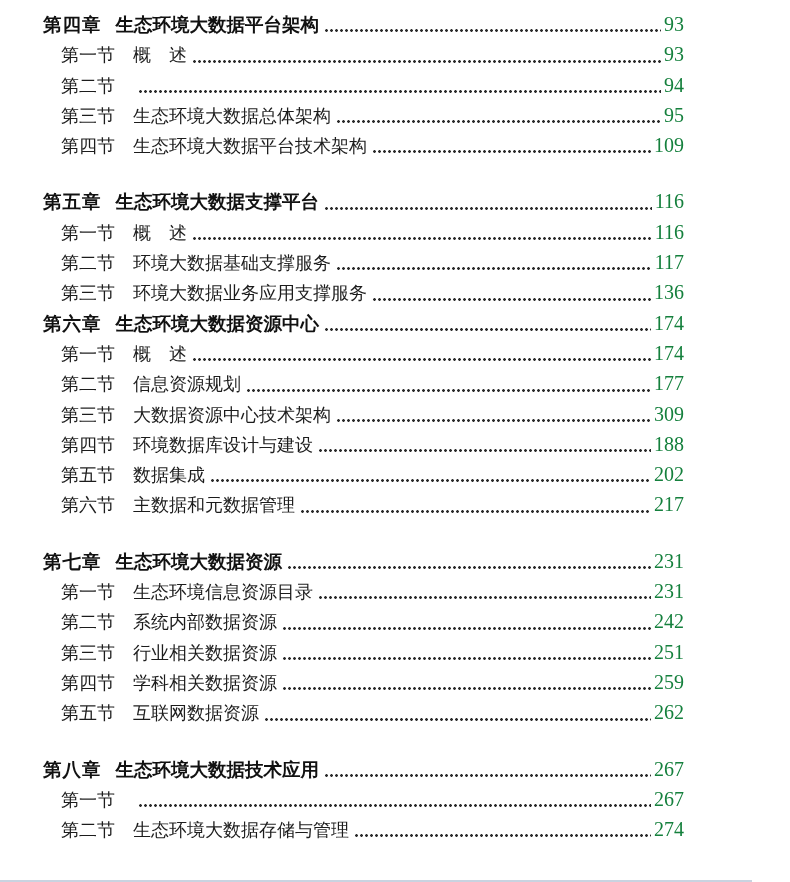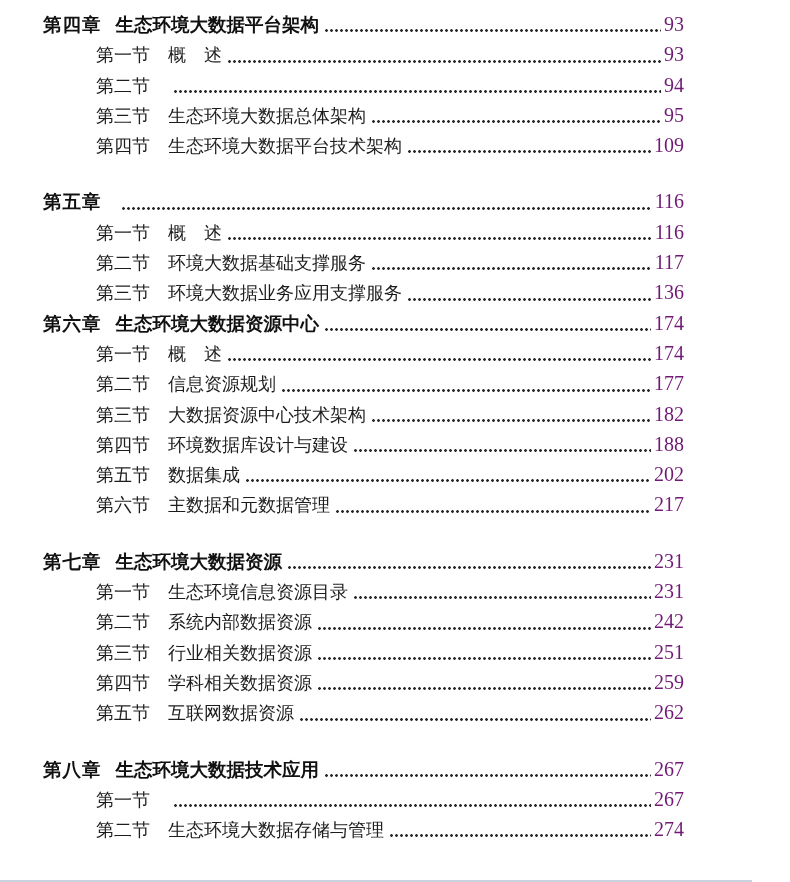--- a/index.html
+++ b/index.html
@@ -17,21 +17,21 @@
     top: 9px;
     left: 0;
     right: 0;
   }
   .row {
     display: flex;
     align-items: baseline;
     height: 30.3px;
     line-height: 30.3px;
     box-sizing: border-box;
-    padding-left: 96px;
+    padding-left: 61px;
     padding-right: 68px;
     white-space: nowrap;
   }
   .row.chapter {
     padding-left: 43px;
     font-family: "Liberation Sans", sans-serif;
     font-weight: bold;
     font-size: 18.5px;
     color: #111111;
   }
@@ -46,21 +46,21 @@
     height: 3px;
     margin: 0 3px 7px 6px;
     background-image: radial-gradient(circle at 1.5px 1.5px, #2b2b2b 1.1px, rgba(0,0,0,0) 1.6px);
     background-size: 5px 3px;
     background-repeat: repeat-x;
     background-position: left bottom;
   }
   .pnum {
     font-family: "Liberation Serif", serif;
     font-size: 20px;
-    color: #701a75;
+    color: #15803d;
   }
   .chapter .pnum { font-weight: normal; }
   .group-gap { height: 26px; }
   .bottom-line {
     position: absolute;
     left: 0;
     right: 0;
     bottom: 0;
     height: 2px;
     background: #c9d3e0;
@@ -99,20 +99,21 @@
       <span class="entry-label">第四节</span>
       <span class="entry-title">生态环境大数据平台技术架构</span>
       <span class="leader"></span>
       <span class="pnum">109</span>
     </div>
 
     <div class="group-gap"></div>
 
     <div class="row chapter">
       <span class="entry-label">第五章</span>
+      <span class="entry-title">生态环境大数据支撑平台</span>
       <span class="leader"></span>
       <span class="pnum">116</span>
     </div>
     <div class="row section">
       <span class="entry-label">第一节</span>
       <span class="entry-title">概　述</span>
       <span class="leader"></span>
       <span class="pnum">116</span>
     </div>
     <div class="row section">
@@ -143,21 +144,21 @@
     <div class="row section">
       <span class="entry-label">第二节</span>
       <span class="entry-title">信息资源规划</span>
       <span class="leader"></span>
       <span class="pnum">177</span>
     </div>
     <div class="row section">
       <span class="entry-label">第三节</span>
       <span class="entry-title">大数据资源中心技术架构</span>
       <span class="leader"></span>
-      <span class="pnum">182</span>
+      <span class="pnum">309</span>
     </div>
     <div class="row section">
       <span class="entry-label">第四节</span>
       <span class="entry-title">环境数据库设计与建设</span>
       <span class="leader"></span>
       <span class="pnum">188</span>
     </div>
     <div class="row section">
       <span class="entry-label">第五节</span>
       <span class="entry-title">数据集成</span>

